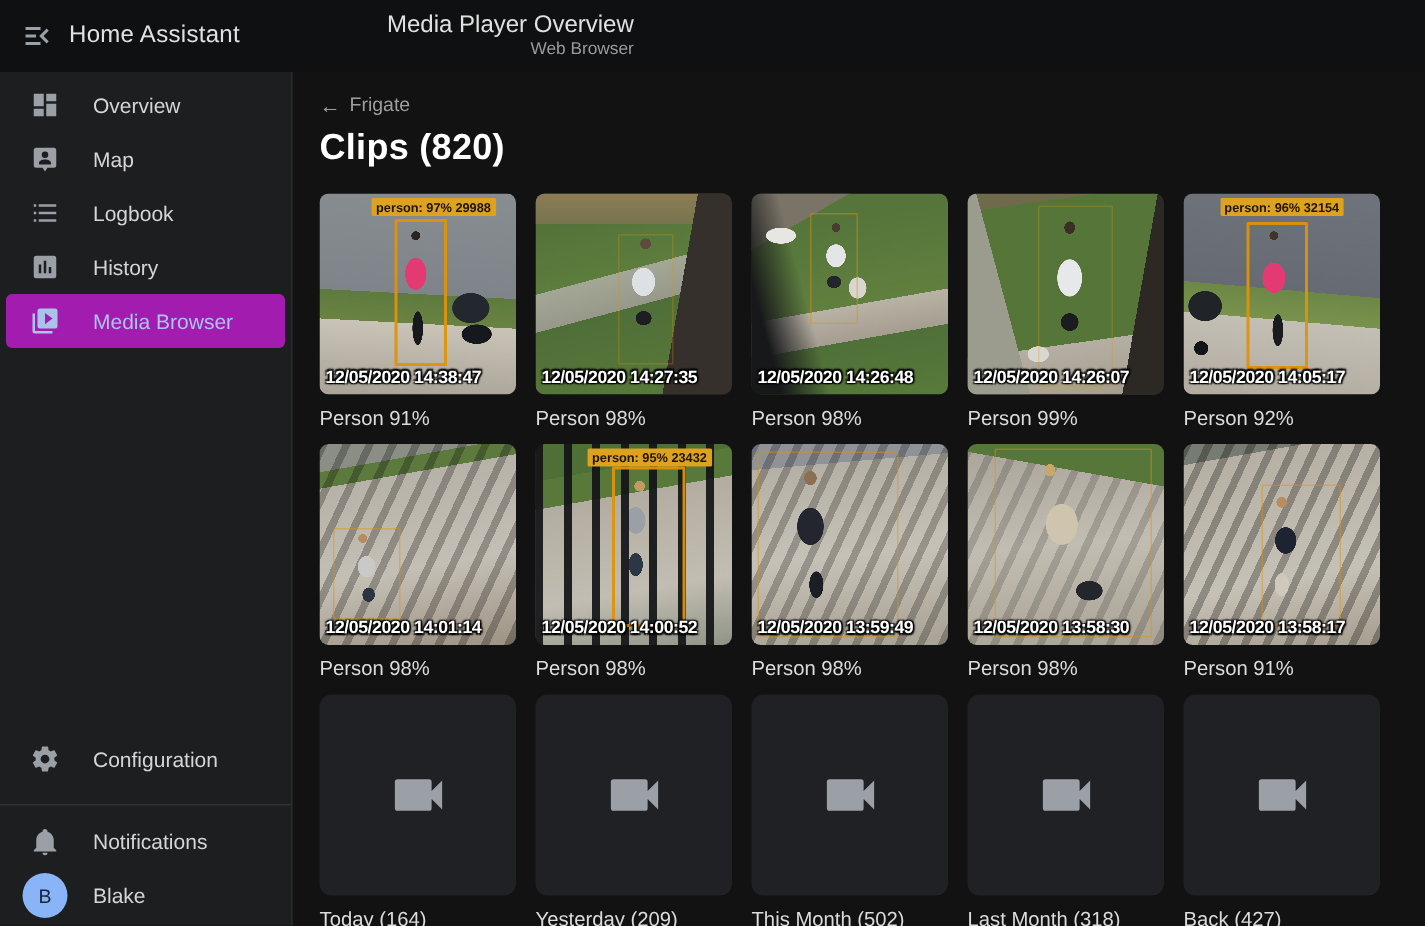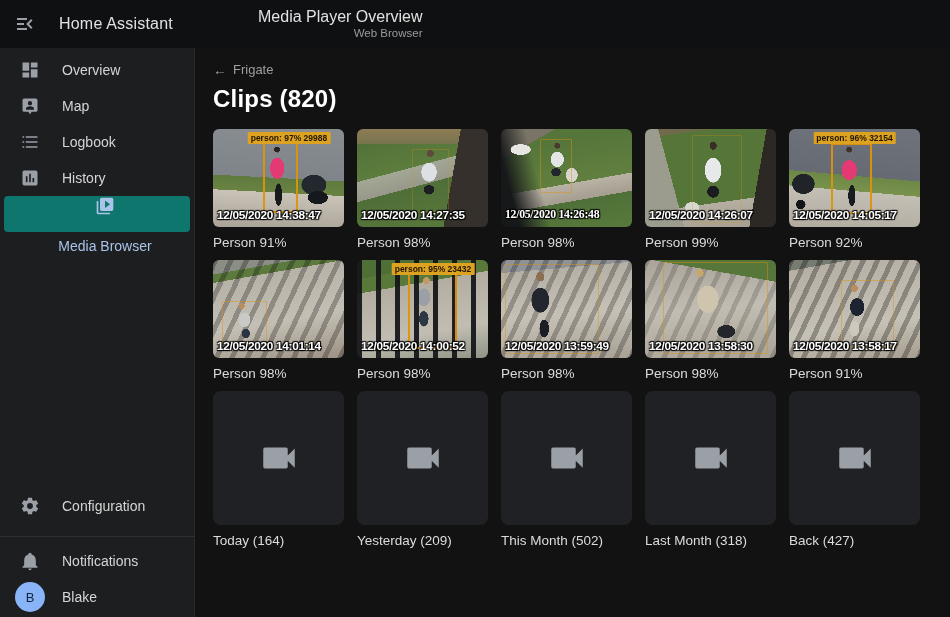--- a/index.html
+++ b/index.html
@@ -2,59 +2,59 @@
 <html><head>
 <meta charset="utf-8">
 <style>
   * { margin:0; padding:0; box-sizing:border-box; }
   html,body { width:950px; height:617px; overflow:hidden; background:#121213;
               font-family:"Liberation Sans", sans-serif; -webkit-font-smoothing:antialiased; }
 
   
   .app-header { position:fixed; top:0; left:0; width:950px; height:48px;
                 background:#0f1011; display:flex; align-items:center; z-index:10; }
-  .hdr-left { width:195px; display:flex; align-items:center; gap:21px; padding-left:14px; flex:0 0 195px; }
+  .hdr-left { width:195px; display:flex; align-items:center; gap:8px; padding-left:14px; flex:0 0 195px; }
   .menu-btn { width:24px; height:24px; color:#9aa0a6; cursor:pointer; }
   .app-name { color:#e1e1e1; font-size:16px; letter-spacing:.2px; }
   .panel-title-block { margin-left:63px; line-height:1.15; }
   .panel-title { color:#e1e1e1; font-size:16px; }
   .panel-subtitle { color:#9b9b9b; font-size:11.5px;text-align:right; }
   .hdr-right { margin-left:auto; padding-right:16px; }
   .choose-player { color:#dfdfdf; font-size:12px; font-weight:600; letter-spacing:1.3px;
                    background:none; border:none; cursor:pointer; font-family:inherit; }
 
   
   .sidebar { position:fixed; top:48px; left:0; width:195px; height:569px;
              background:#1d1e20; border-right:1px solid #2a2b2e;
              display:flex; flex-direction:column; padding-top:4px; }
   .side-item { height:36px; display:flex; align-items:center; gap:22px;
                padding-left:16px; margin:0 4px; border-radius:4px; cursor:pointer; }
   .side-item .s-icon { width:20px; height:20px; color:#9aa0a6; flex:0 0 20px; }
   .side-item .s-label { color:#d5d5d5; font-size:14px; }
-  .side-item.selected { background:#0f766e;flex-direction:column; }
+  .side-item.selected { background:#a21caf; }
   .side-item.selected .s-icon { color:#a9c3ea; }
   .side-item.selected .s-label { color:#a9c3ea; font-weight:500; }
   .side-spacer { flex:1; }
   .side-divider { height:1px; background:#2f3033; margin:12px 0 6px 0; }
   .avatar { width:30px; height:30px; border-radius:50%; background:#8ab4f8;
             color:#14233c; font-size:13px; font-weight:500; display:flex;
             align-items:center; justify-content:center; flex:0 0 30px; margin-left:-5px; }
   .user-item { gap:17px; margin-bottom:2px; }
 
   
   .main { position:fixed; top:48px; left:196px; width:754px; height:569px;
           background:#121213; padding:14px 0 0 17px; }
   .back-link { display:flex; align-items:center; gap:6px; color:#9e9e9e;
                font-size:13px; cursor:pointer; width:max-content; }
   .back-arrow { font-size:14px; line-height:1; }
   .page-title { color:#ffffff; font-size:24px; font-weight:700; margin-top:8px; letter-spacing:.2px; }
 
   .grid { margin-top:16px; display:grid; grid-template-columns:repeat(5,131px); column-gap:13px; }
   .cell { margin-bottom:7px; cursor:pointer; }
-  .thumb { position:relative; width:131px; height:98px; border-radius:6px; overflow:hidden;
+  .thumb { position:relative; width:131px; height:134px; border-radius:6px; overflow:hidden;
            background-color:#1f2023; }
   .clip-label { margin-top:6px; color:#dcdcdc; font-size:13.5px; line-height:20px; }
 
   .ts { position:absolute; left:4px; bottom:5px; color:#fff; font-size:11.8px; font-weight:700;
         letter-spacing:-.3px; white-space:nowrap;
         text-shadow:1px 1px 1px #000, -1px -1px 1px #000, 1px -1px 1px #000, -1px 1px 1px #000; }
   .tag { position:absolute; top:3px; left:50%; transform:translateX(-50%);
          background:#dda21f; color:#201500; font-size:8.5px; font-weight:700;
          padding:1px 3px; white-space:nowrap; border-radius:1px; }
   .tag.right { left:58%; }
@@ -81,21 +81,21 @@
   .s1 .bbox { left:42%; top:20%; width:28%; height:65%; }
 
   .s2 { background:
     radial-gradient(ellipse 17px 9px at 15% 21%, #e8e6e2 0 58%, transparent 60%),
     radial-gradient(ellipse 5px 5px at 43% 17%, #4a3b30 0 58%, transparent 60%),
     radial-gradient(ellipse 11px 13px at 43% 31%, #e3e5e7 0 58%, transparent 60%),
     radial-gradient(ellipse 8px 7px at 42% 44%, #22252a 0 58%, transparent 60%),
     radial-gradient(ellipse 10px 12px at 54% 47%, #d8d6cf 0 58%, transparent 60%),
     linear-gradient(75deg, #17181a 12%, transparent 32%),
     linear-gradient(150deg, #7a7467 0 18%, transparent 18%),
-    linear-gradient(170deg, #55753b 18%, #61803f 55%, #b9b3a6 55%, #a49d90 70%, #4f7038 70%, #587a3b 100%); font-family: Liberation Serif, serif; }
+    linear-gradient(170deg, #55753b 18%, #61803f 55%, #b9b3a6 55%, #a49d90 70%, #4f7038 70%, #587a3b 100%); }
   .s2 .bbox { left:30%; top:10%; width:24%; height:55%; }
 
   .s3 { background:
     radial-gradient(ellipse 6px 7px at 52% 17%, #3a2e26 0 58%, transparent 60%),
     radial-gradient(ellipse 14px 21px at 52% 42%, #e6e8ea 0 58%, transparent 60%),
     radial-gradient(ellipse 10px 10px at 52% 64%, #1a1c1f 0 58%, transparent 60%),
     radial-gradient(ellipse 12px 9px at 36% 80%, #d9d7d2 0 58%, transparent 60%),
     linear-gradient(100deg, transparent 82%, #2c2824 82%),
     linear-gradient(255deg, transparent 75%, #9b9c8e 75%),
     linear-gradient(172deg, #6f6a4c 0 8%, #567639 8% 72%, #b5afa3 72%, #a39c8e 100%); }

